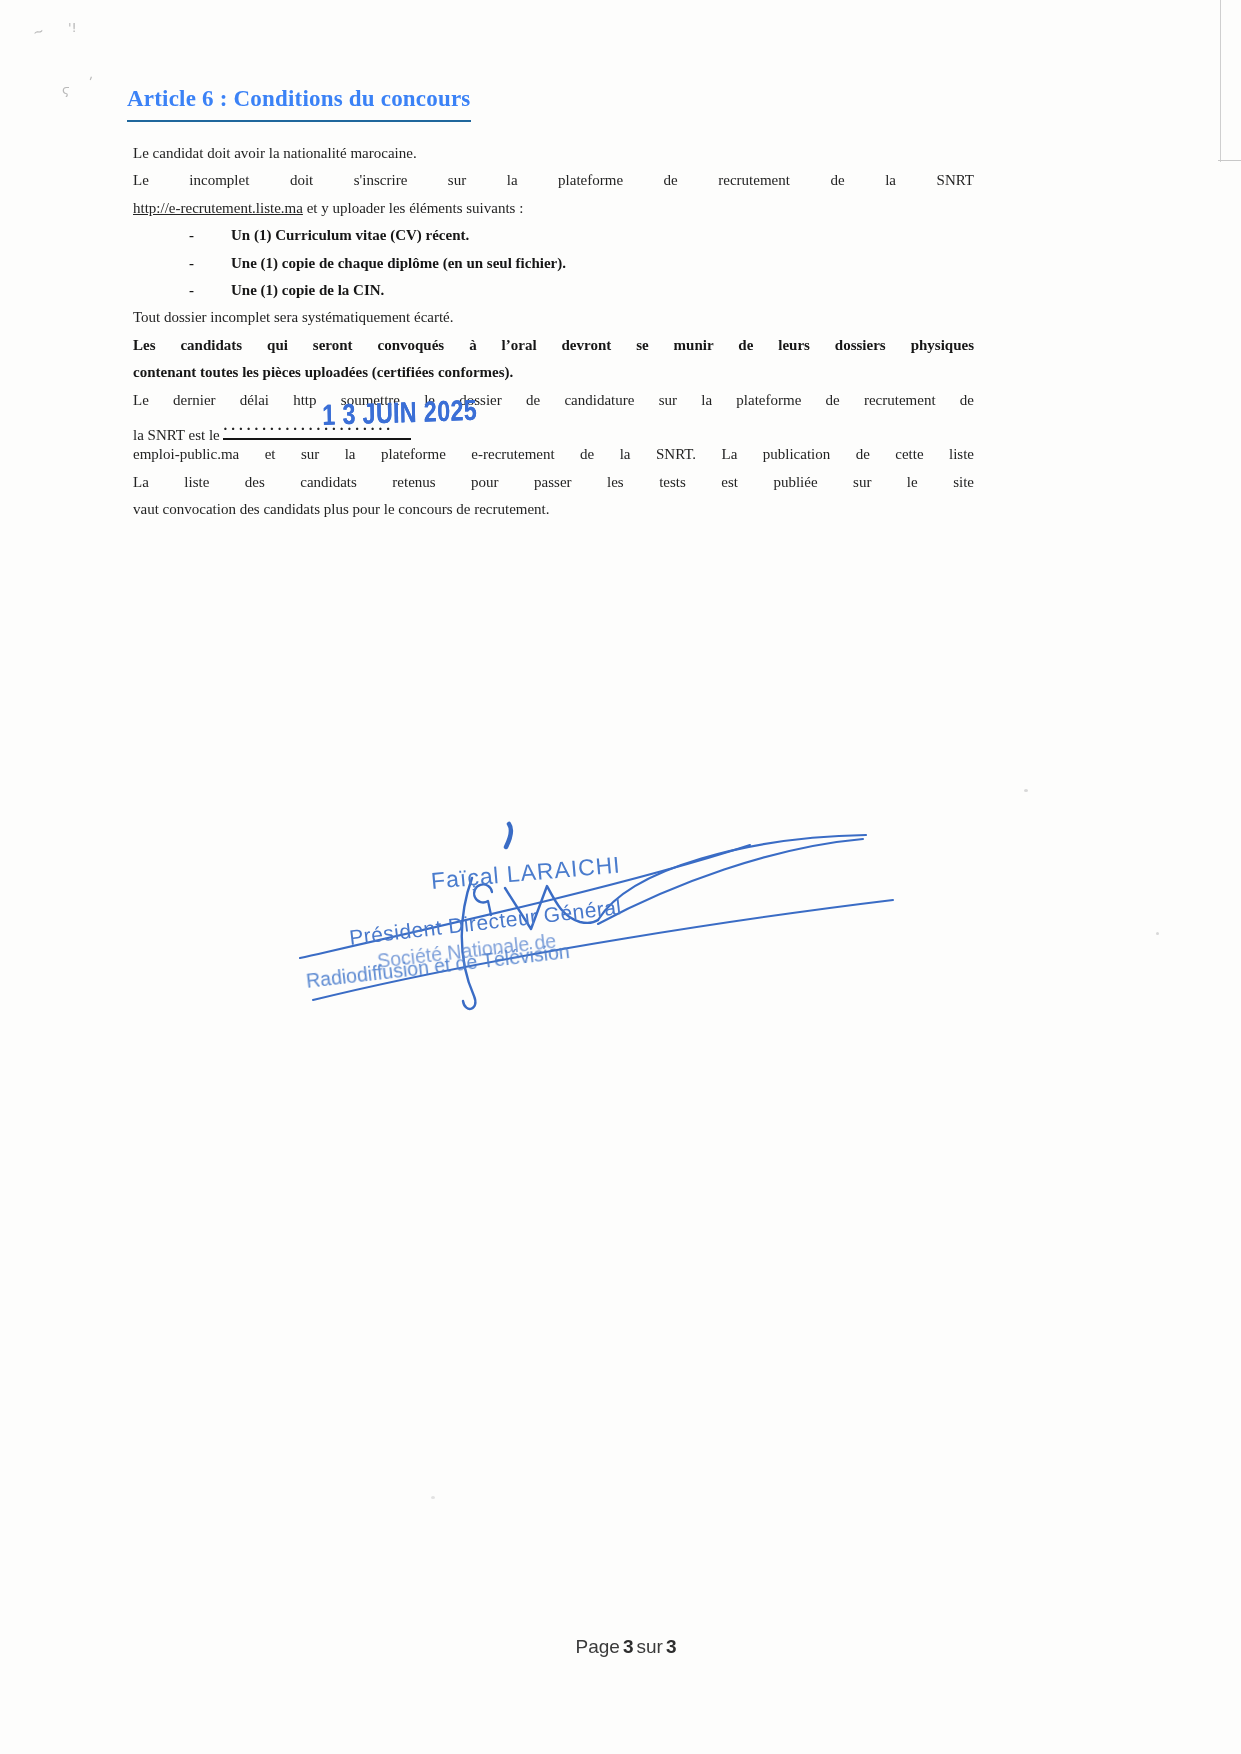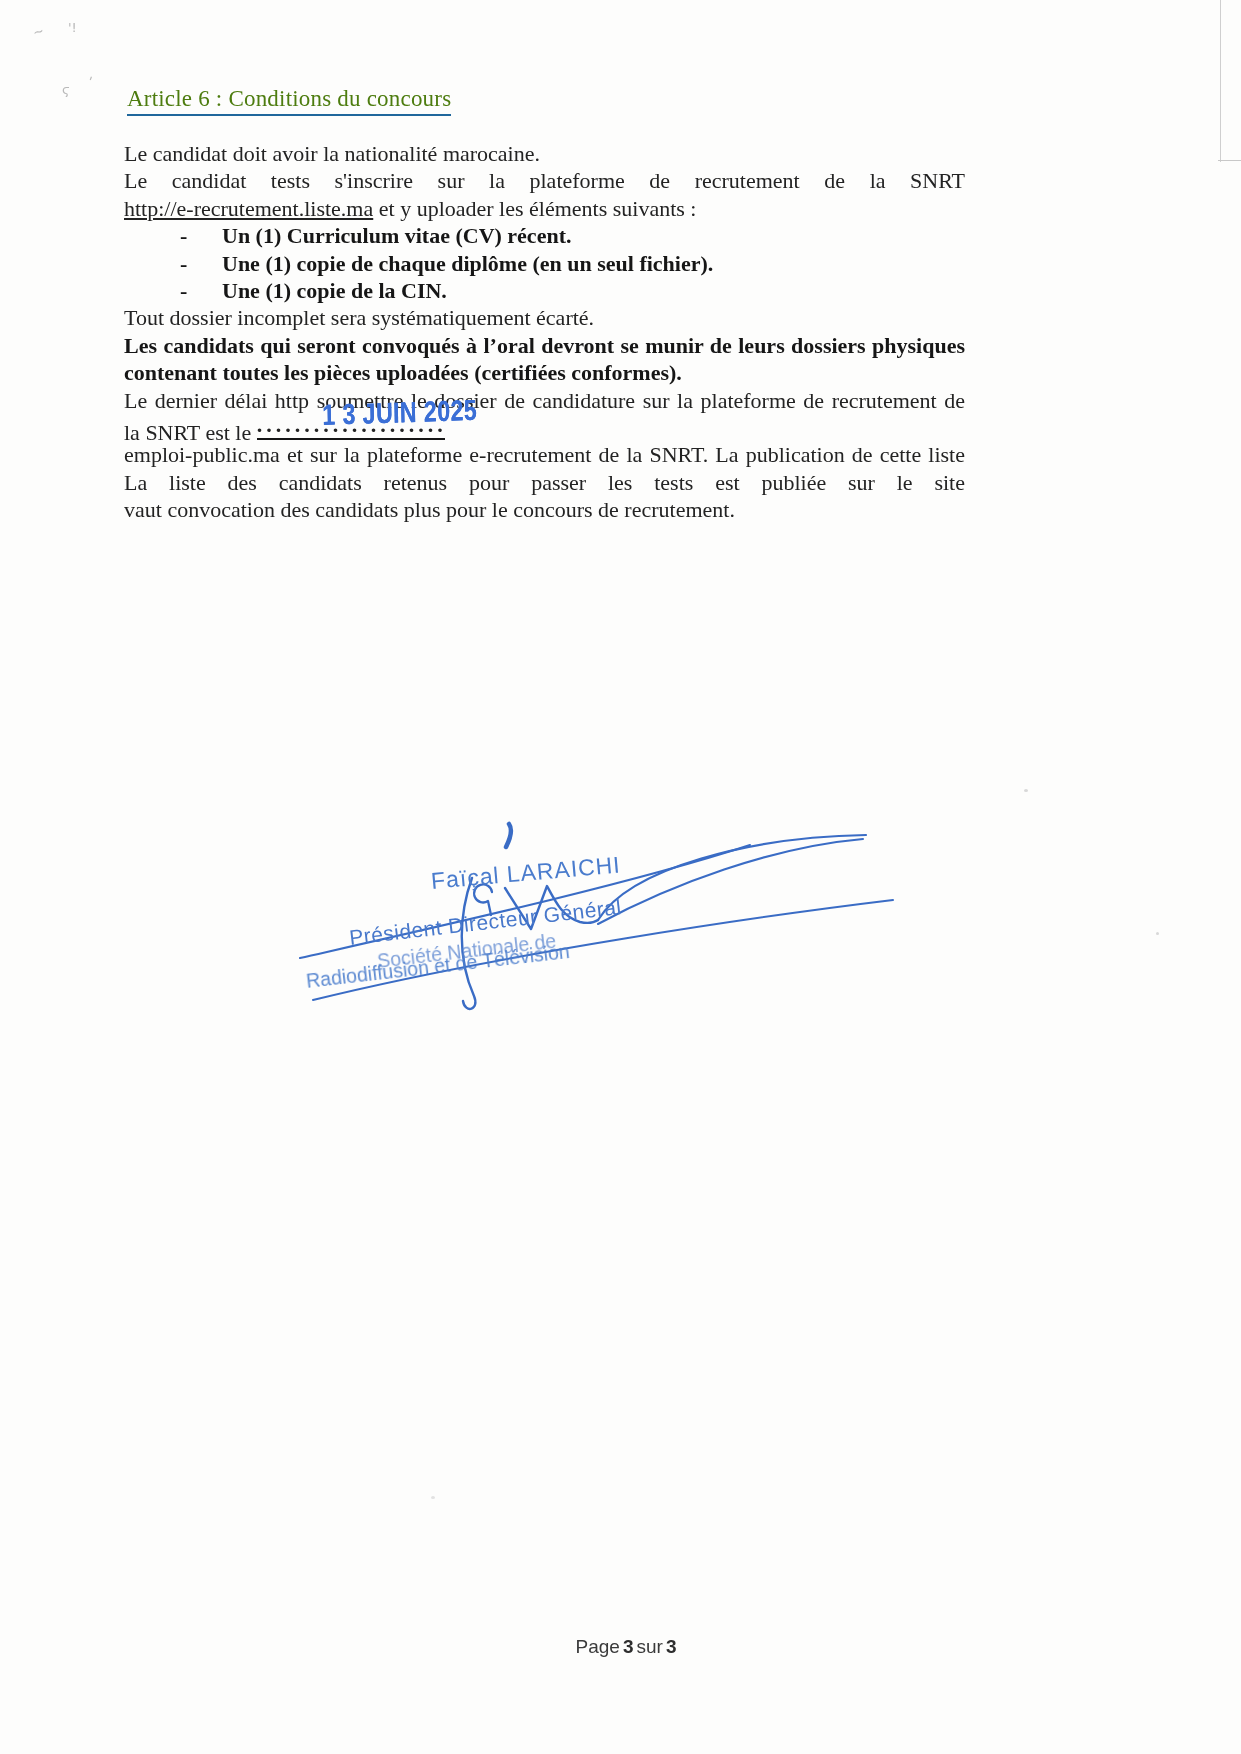--- a/index.html
+++ b/index.html
@@ -8,30 +8,30 @@
     width:1241px;height:1754px;
     background:#fdfdfc;
     font-family:"Liberation Serif", serif;
     color:#232323;
     overflow:hidden;
     margin:0 auto;
   }
   
   .heading{
     position:absolute;left:127px;top:86px;
-    font-size:23px;font-weight:normal;
-    color:#4d7c0f;
+    font-size:23px;font-weight:bold;
+    color:#3b82f6;
     border-bottom:2.5px solid #20679c;
-    padding-bottom:2px;
+    padding-bottom:8px;
     letter-spacing:.2px;
   }
   
   .body-block{
-    position:absolute;left:124px;top:140px;width:841px;
-    font-size:22px;line-height:27.4px;
+    position:absolute;left:133px;top:140px;width:841px;
+    font-size:15px;line-height:27.4px;
   }
   .ln{height:27.4px;overflow:hidden;white-space:nowrap;}
   .jline{height:27.4px;overflow:hidden;text-align:justify;white-space:normal;}
   .jline::after{content:"";display:inline-block;width:100%;height:0;}
   .bold{font-weight:bold;color:#161616;}
   .ulink{text-decoration:underline;}
   .bullet{display:flex;padding-left:56px;font-weight:bold;color:#161616;}
   .bullet .dash{width:42px;flex:0 0 42px;}
   .dots{
     display:inline-block;width:188px;overflow:hidden;vertical-align:baseline;
@@ -96,21 +96,21 @@
   <div class="artifact speck" style="left:1156px;top:932px;width:3px;height:3px;"></div>
   <div class="artifact speck" style="left:431px;top:1496px;width:4px;height:3px;background:#e2e2e2;"></div>
 
   <div class="heading">Article 6 : Conditions du concours</div>
 
   <div class="body-block">
 
     <div class="ln">Le candidat doit avoir la nationalité marocaine.</div>
 
 
-    <div class="jline">Le candidat tests s'inscrire sur la plateforme de recrutement de la SNRT</div>
+    <div class="jline">Le incomplet doit s'inscrire sur la plateforme de recrutement de la SNRT</div>
 
     <div class="ln"><span class="ulink">http://e-recrutement.liste.ma</span><span> et y uploader les éléments suivants :</span></div>
 
     <div class="ln bullet">
       <span class="dash">-</span>
       <span>Un (1) Curriculum vitae (CV) récent.</span>
     </div>
     <div class="ln bullet">
       <span class="dash">-</span>
       <span>Une (1) copie de chaque diplôme (en un seul fichier).</span>

